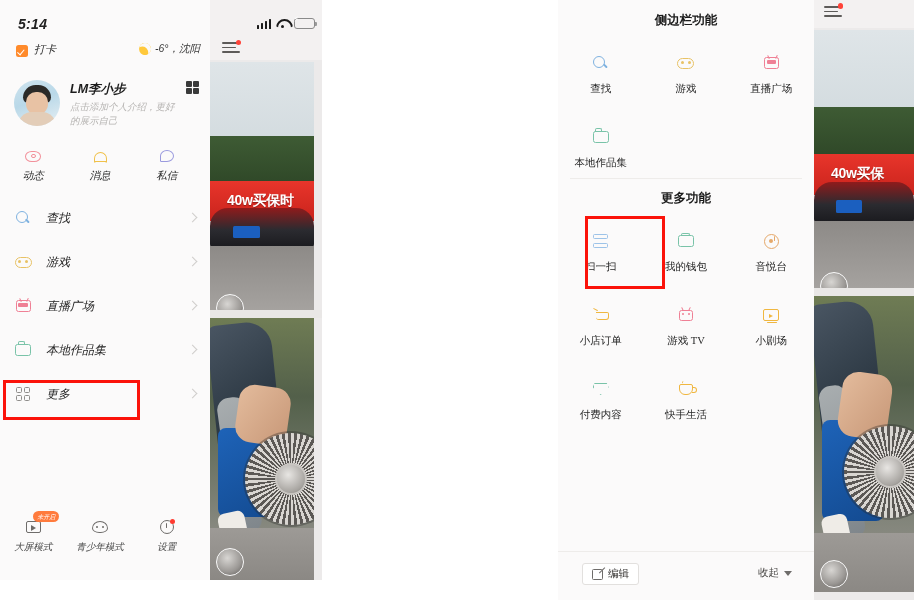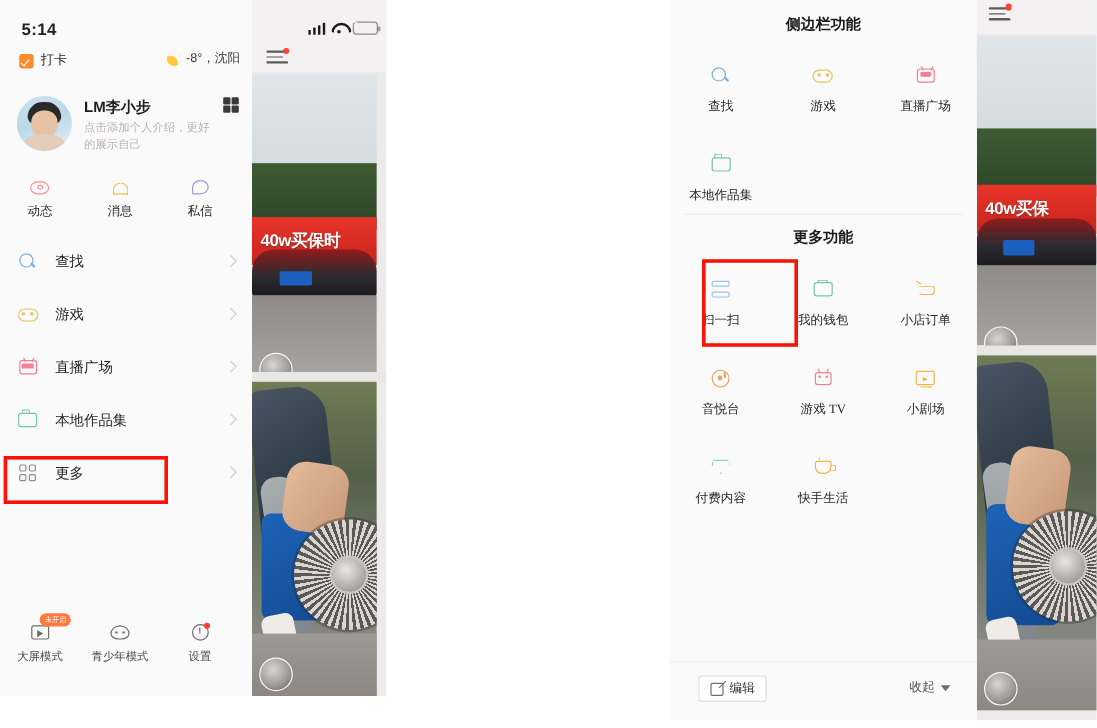--- a/index.html
+++ b/index.html
@@ -13,20 +13,21 @@
   .stage{position:absolute;inset:0;}
 
   
   .phone{position:absolute;overflow:hidden;background:#fbfafa;}
 
   
   #phone-left{left:0;top:0;width:322px;height:580px;}
   .left-panel{
     position:absolute;left:0;top:0;width:234px;height:580px;
     background:#fbfafa;
+    font-style:italic;
   }
   .media-col{
     position:absolute;left:210px;top:0;width:112px;height:580px;
     background:#eceaea;overflow:hidden;
   }
   .statusbar{
     position:absolute;left:0;top:8px;width:210px;height:28px;
   }
   .clock{
     position:absolute;left:18px;top:8px;
@@ -298,21 +299,21 @@
     background:linear-gradient(180deg,#dfe5e8 0%,#cfd8dc 100%);}
   .trees{position:absolute;left:0;top:30%;width:100%;height:22%;
     background:linear-gradient(180deg,#3e5b34 0%,#2d4526 100%);}
   .banner{
     position:absolute;left:0;top:48%;width:100%;height:16%;
     background:linear-gradient(180deg,#e8352b 0%,#c9231c 100%);
     display:flex;align-items:center;
   }
   .banner .btxt{
     font-size:14px;font-weight:bold;color:#fff;white-space:nowrap;
-    padding-left:7px;text-shadow:0 1px 1px rgba(0,0,0,.35);letter-spacing:-.3px;
+    padding-left:17px;text-shadow:0 1px 1px rgba(0,0,0,.35);letter-spacing:-.3px;
   }
   .car{
     position:absolute;left:0;top:59%;width:100%;height:16%;
     background:linear-gradient(180deg,#8f1b1c 0%,#2b2b30 55%,#1a1a1e 100%);
     border-radius:18px 18px 4px 4px;
   }
   .plate{
     position:absolute;left:22%;top:66%;width:26%;height:5%;
     background:#1b5fbf;border-radius:1.5px;
   }
@@ -529,21 +530,21 @@
         <div class="clock">5:14</div>
       </div>
 
       <div class="checkin-row">
         <div class="checkin">
           <span class="chk-icon"></span>
           <span class="t">打卡</span>
         </div>
         <div class="weather">
           <span class="moon"></span>
-          <span>-8°，沈阳</span>
+          <span>-6°，沈阳</span>
         </div>
       </div>
 
       <div class="profile">
         <div class="avatar">
           <span class="hair"></span>
           <span class="face"></span>
           <span class="body"></span>
         </div>
         <div class="uname">LM李小步</div>
@@ -749,29 +750,29 @@
             <div class="gl">扫一扫</div>
           </div>
           <div class="gcell">
             <div class="gi">
                 <span class="ic-wallet"></span>
               </div>
             <div class="gl">我的钱包</div>
           </div>
           <div class="gcell">
             <div class="gi">
+                <span class="ic-music"></span>
+              </div>
+            <div class="gl">音悦台</div>
+          </div>
+          <div class="gcell">
+            <div class="gi">
                 <span class="ic-cart"></span>
               </div>
             <div class="gl">小店订单</div>
-          </div>
-          <div class="gcell">
-            <div class="gi">
-                <span class="ic-music"></span>
-              </div>
-            <div class="gl">音悦台</div>
           </div>
           <div class="gcell">
             <div class="gi">
                 <span class="ic-gametv">
                   <span class="ant2"></span>
                 </span>
               </div>
             <div class="gl">游戏 TV</div>
           </div>
           <div class="gcell">

